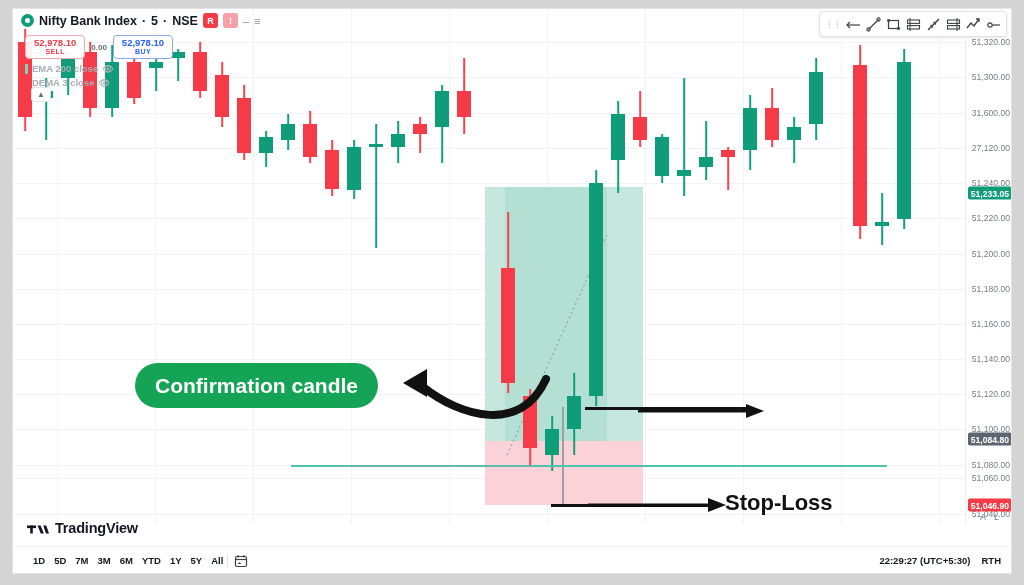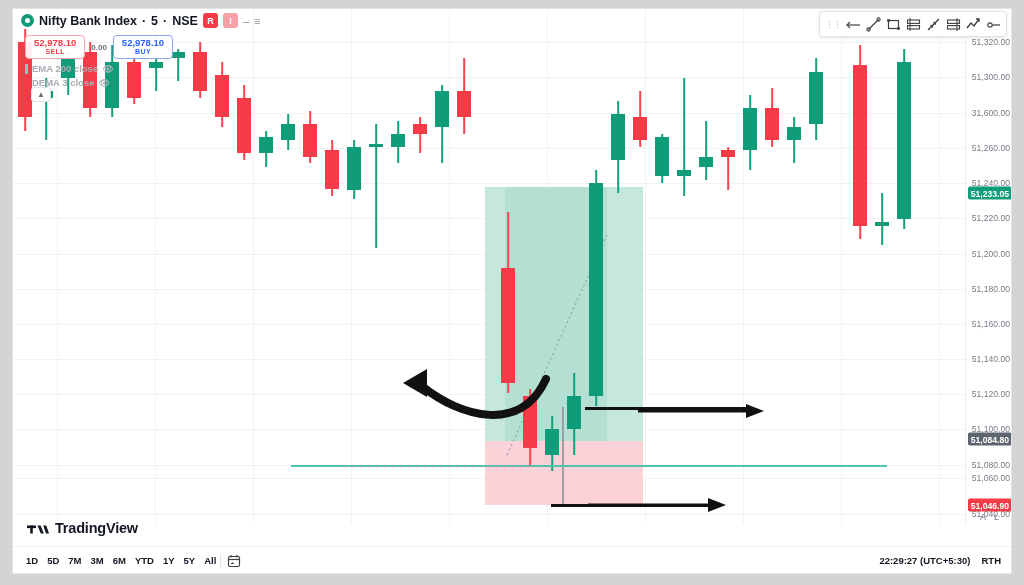--- a/index.html
+++ b/index.html
@@ -178,21 +178,21 @@
   }
   #clock-icon::after { content: ""; width: 4px; height: 4px; border-radius: 50%; background: #787b86; }
 
   
   #bottom-bar {
     position: absolute; left: 0; top: 537px;
     width: 1000px; height: 28px;
     border-top: 1px solid #eceff1; background: #fff;
     display: flex; align-items: center;
   }
-  #tf-list { display: flex; align-items: center; gap: 9px; padding-left: 13px; }
+  #tf-list { display: flex; align-items: center; gap: 9px; padding-left: 20px; }
   .tf {
     font-size: 9.5px; font-weight: 700; color: #131722;
   }
   #tf-sep { width: 1px; height: 13px; background: #e0e3e6; margin: 0 6px 0 4px; }
   #cal-icon { display: flex; align-items: center; color: #3c4043; }
   #bottom-right {
     margin-left: auto; display: flex; align-items: center; gap: 11px;
     padding-right: 12px; font-size: 9.5px; color: #131722; font-weight: 600;
   }
 
@@ -528,21 +528,21 @@
           <line x1="6.5" y1="8" x2="14" y2="8" stroke="#3c4043" stroke-width="1.2"></line>
         </svg>
     </span>
   </div>
 
   <div id="price-axis">
     <div id="price-ticks">
         <div class="px-tick" style="top: 33px;">51,320.00</div>
         <div class="px-tick" style="top: 68px;">51,300.00</div>
         <div class="px-tick" style="top: 104px;">31,600.00</div>
-        <div class="px-tick" style="top: 139px;">51,260.00</div>
+        <div class="px-tick" style="top: 139px;">27,120.00</div>
         <div class="px-tick" style="top: 174px;">51,240.00</div>
         <div class="px-tick" style="top: 209px;">51,220.00</div>
         <div class="px-tick" style="top: 245px;">51,200.00</div>
         <div class="px-tick" style="top: 280px;">51,180.00</div>
         <div class="px-tick" style="top: 315px;">51,160.00</div>
         <div class="px-tick" style="top: 350px;">51,140.00</div>
         <div class="px-tick" style="top: 385px; margin-left: 32px;">51,120.00</div>
         <div class="px-tick" style="top: 420px;">51,100.00</div>
         <div class="px-tick" style="top: 456px;">51,080.00</div>
         <div class="px-tick" style="top: 469px;">51,060.00</div>
@@ -606,14 +606,16 @@
   <svg class="anno-svg" width="130" height="20" style="left:625px; top:392px;">
     <line x1="0" y1="10" x2="108" y2="10" stroke="#111" stroke-width="3"></line>
     <polygon points="108,3 126,10 108,17" fill="#111"></polygon>
   </svg>
 
   <svg class="anno-svg" width="145" height="20" style="left:575px; top:486px;">
     <line x1="0" y1="10" x2="120" y2="10" stroke="#111" stroke-width="3"></line>
     <polygon points="120,3 138,10 120,17" fill="#111"></polygon>
   </svg>
 
+  <div class="pill" id="pill-confirmation">Confirmation candle</div>
+  <div id="label-stoploss">Stop-Loss</div>
 
 </div>
 
 </body></html>

